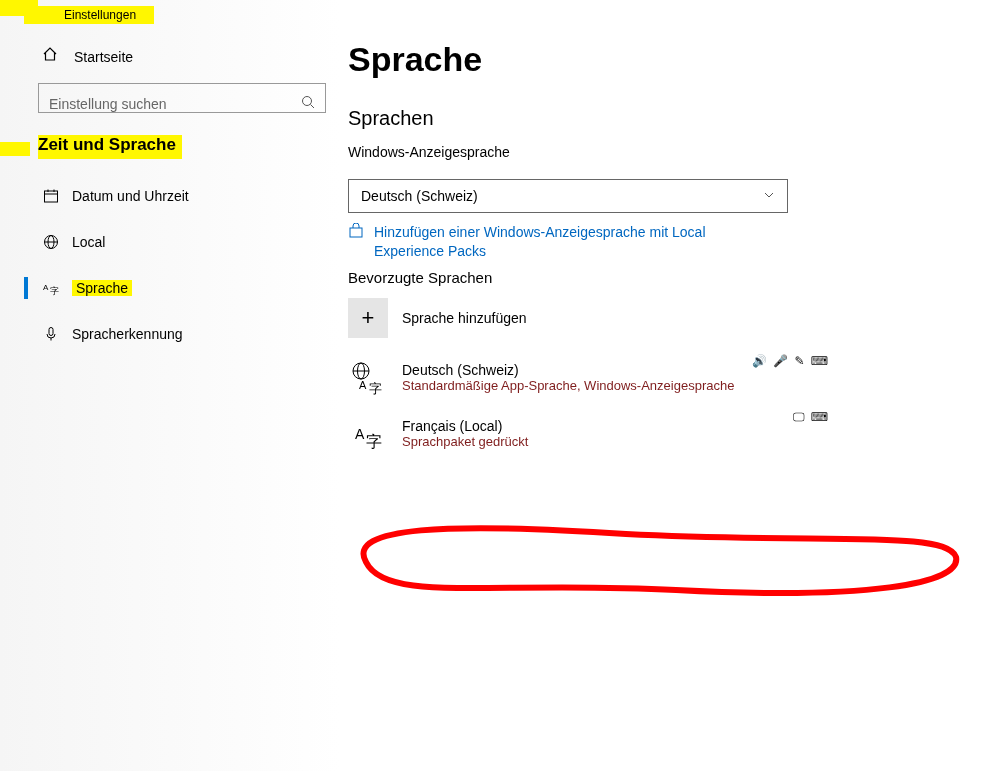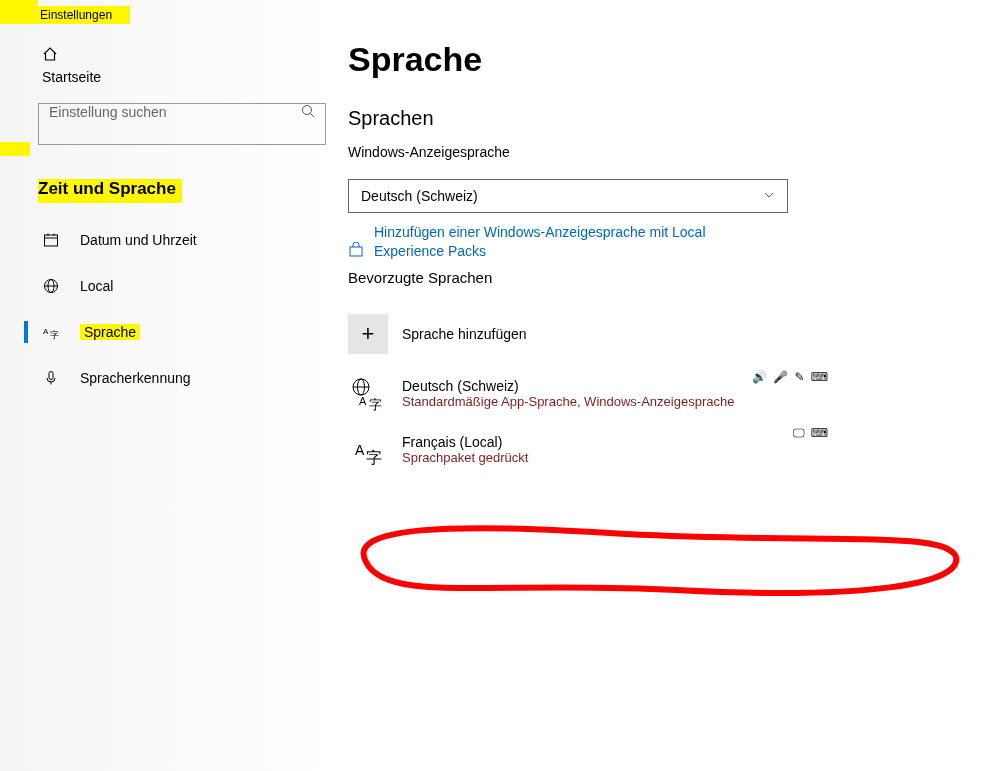--- a/index.html
+++ b/index.html
@@ -19,41 +19,41 @@
       background: linear-gradient(to right, #f5f5f5, #ffffff);
       padding-top: 6px;
       position: relative;
     }
     .window-title {
       font-size: 12px;
       padding: 2px 0 2px 40px;
       background: #fff700;
       display: inline-block;
       width: 130px;
+      margin-left: 24px;
     }
     .annot-yellow-top {
       position: absolute;
       top: 0; left: 0;
       width: 38px; height: 16px;
       background: #fff700;
     }
     .home-row {
       display: flex;
-      align-items: flex-start;
+      align-items: flex-end;
       padding: 22px 0 18px 42px;
-      gap: 4px;
-      flex-direction: column;
+      gap: 16px;
     }
     .home-row .label { font-size: 14px; }
     .search-box {
       margin: 0 14px 0 38px;
       border: 1px solid #999;
-      height: 42px;
-      display: flex;
-      align-items: flex-start;
+      height: 30px;
+      display: flex;
+      align-items: flex-end;
       padding: 0 10px;
       color: #666;
       justify-content: space-between;
       background: transparent;
     }
     .search-box .ph { font-size: 14px; }
     .annot-yellow-side {
       position: absolute;
       top: 142px; left: 0;
       width: 30px; height: 14px;
@@ -62,29 +62,28 @@
     .section-title {
       padding: 22px 0 6px 38px;
       position: relative;
     }
     .section-title span {
       font-size: 17px;
       font-weight: 600;
       background: #fff700;
       padding: 0 6px 4px 0;
       display: inline-block;
-      margin-top: 12px;
     }
     .nav-list { list-style: none; padding-top: 8px; }
     .nav-item {
       display: flex;
       align-items: center;
       height: 46px;
       padding-left: 42px;
-      gap: 20px;
+      gap: 12px;
       cursor: pointer;
       position: relative;
     }
     .nav-item.active::before {
       content: '';
       position: absolute;
       left: 24px; top: 12px;
       width: 4px; height: 22px;
       background: #0078d4;
     }
@@ -122,34 +121,34 @@
       cursor: pointer;
     }
     .helper {
       font-size: 14px;
       width: 440px;
       line-height: 1.35;
       margin-bottom: 18px;
     }
     .link-row {
       display: flex;
-      align-items: flex-end;
+      align-items: flex-start;
       gap: 10px;
       margin-bottom: 8px;
     }
     .link-row .icn { color: #0067c0; }
     .link-text {
       color: #0067c0;
       cursor: pointer;
       line-height: 1.35;
       width: 400px;
     }
     .subhead2 {
       font-size: 15px;
-      margin-bottom: 24px;
+      margin-bottom: 8px;
       margin-top: 4px;
     }
     .add-btn {
       display: flex;
       align-items: center;
       width: 480px;
       padding: 4px 0;
       cursor: pointer;
     }
     .plus-box {

